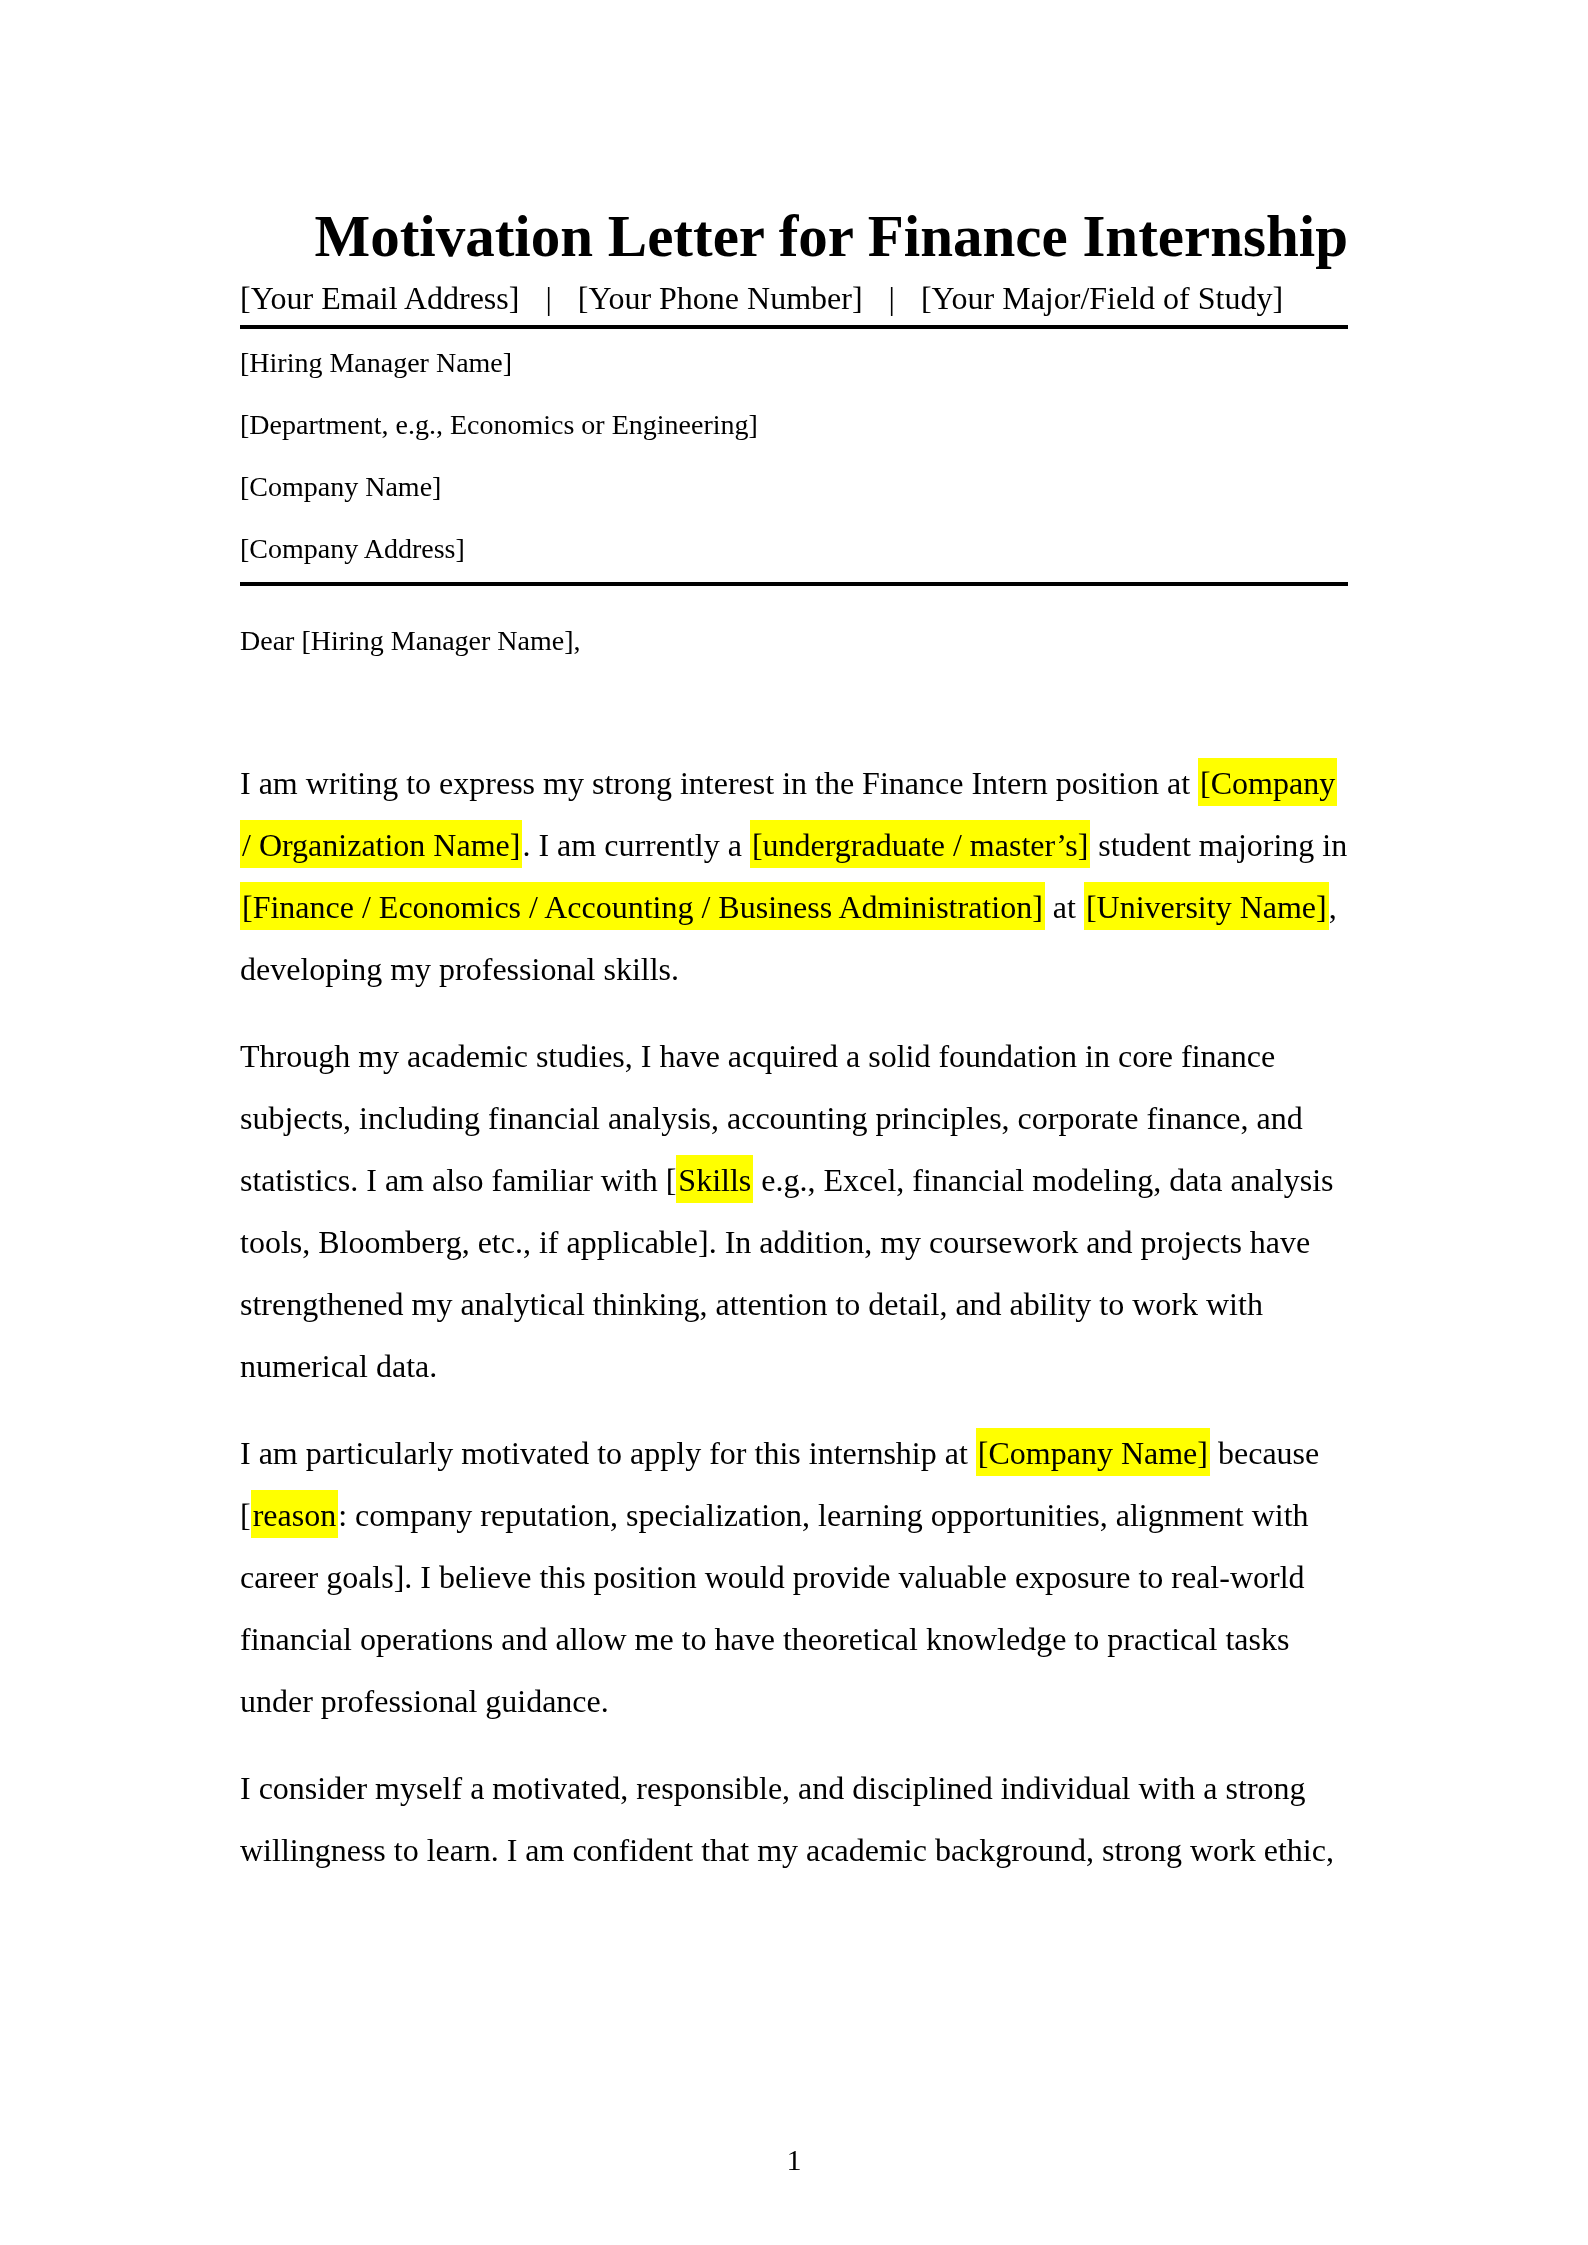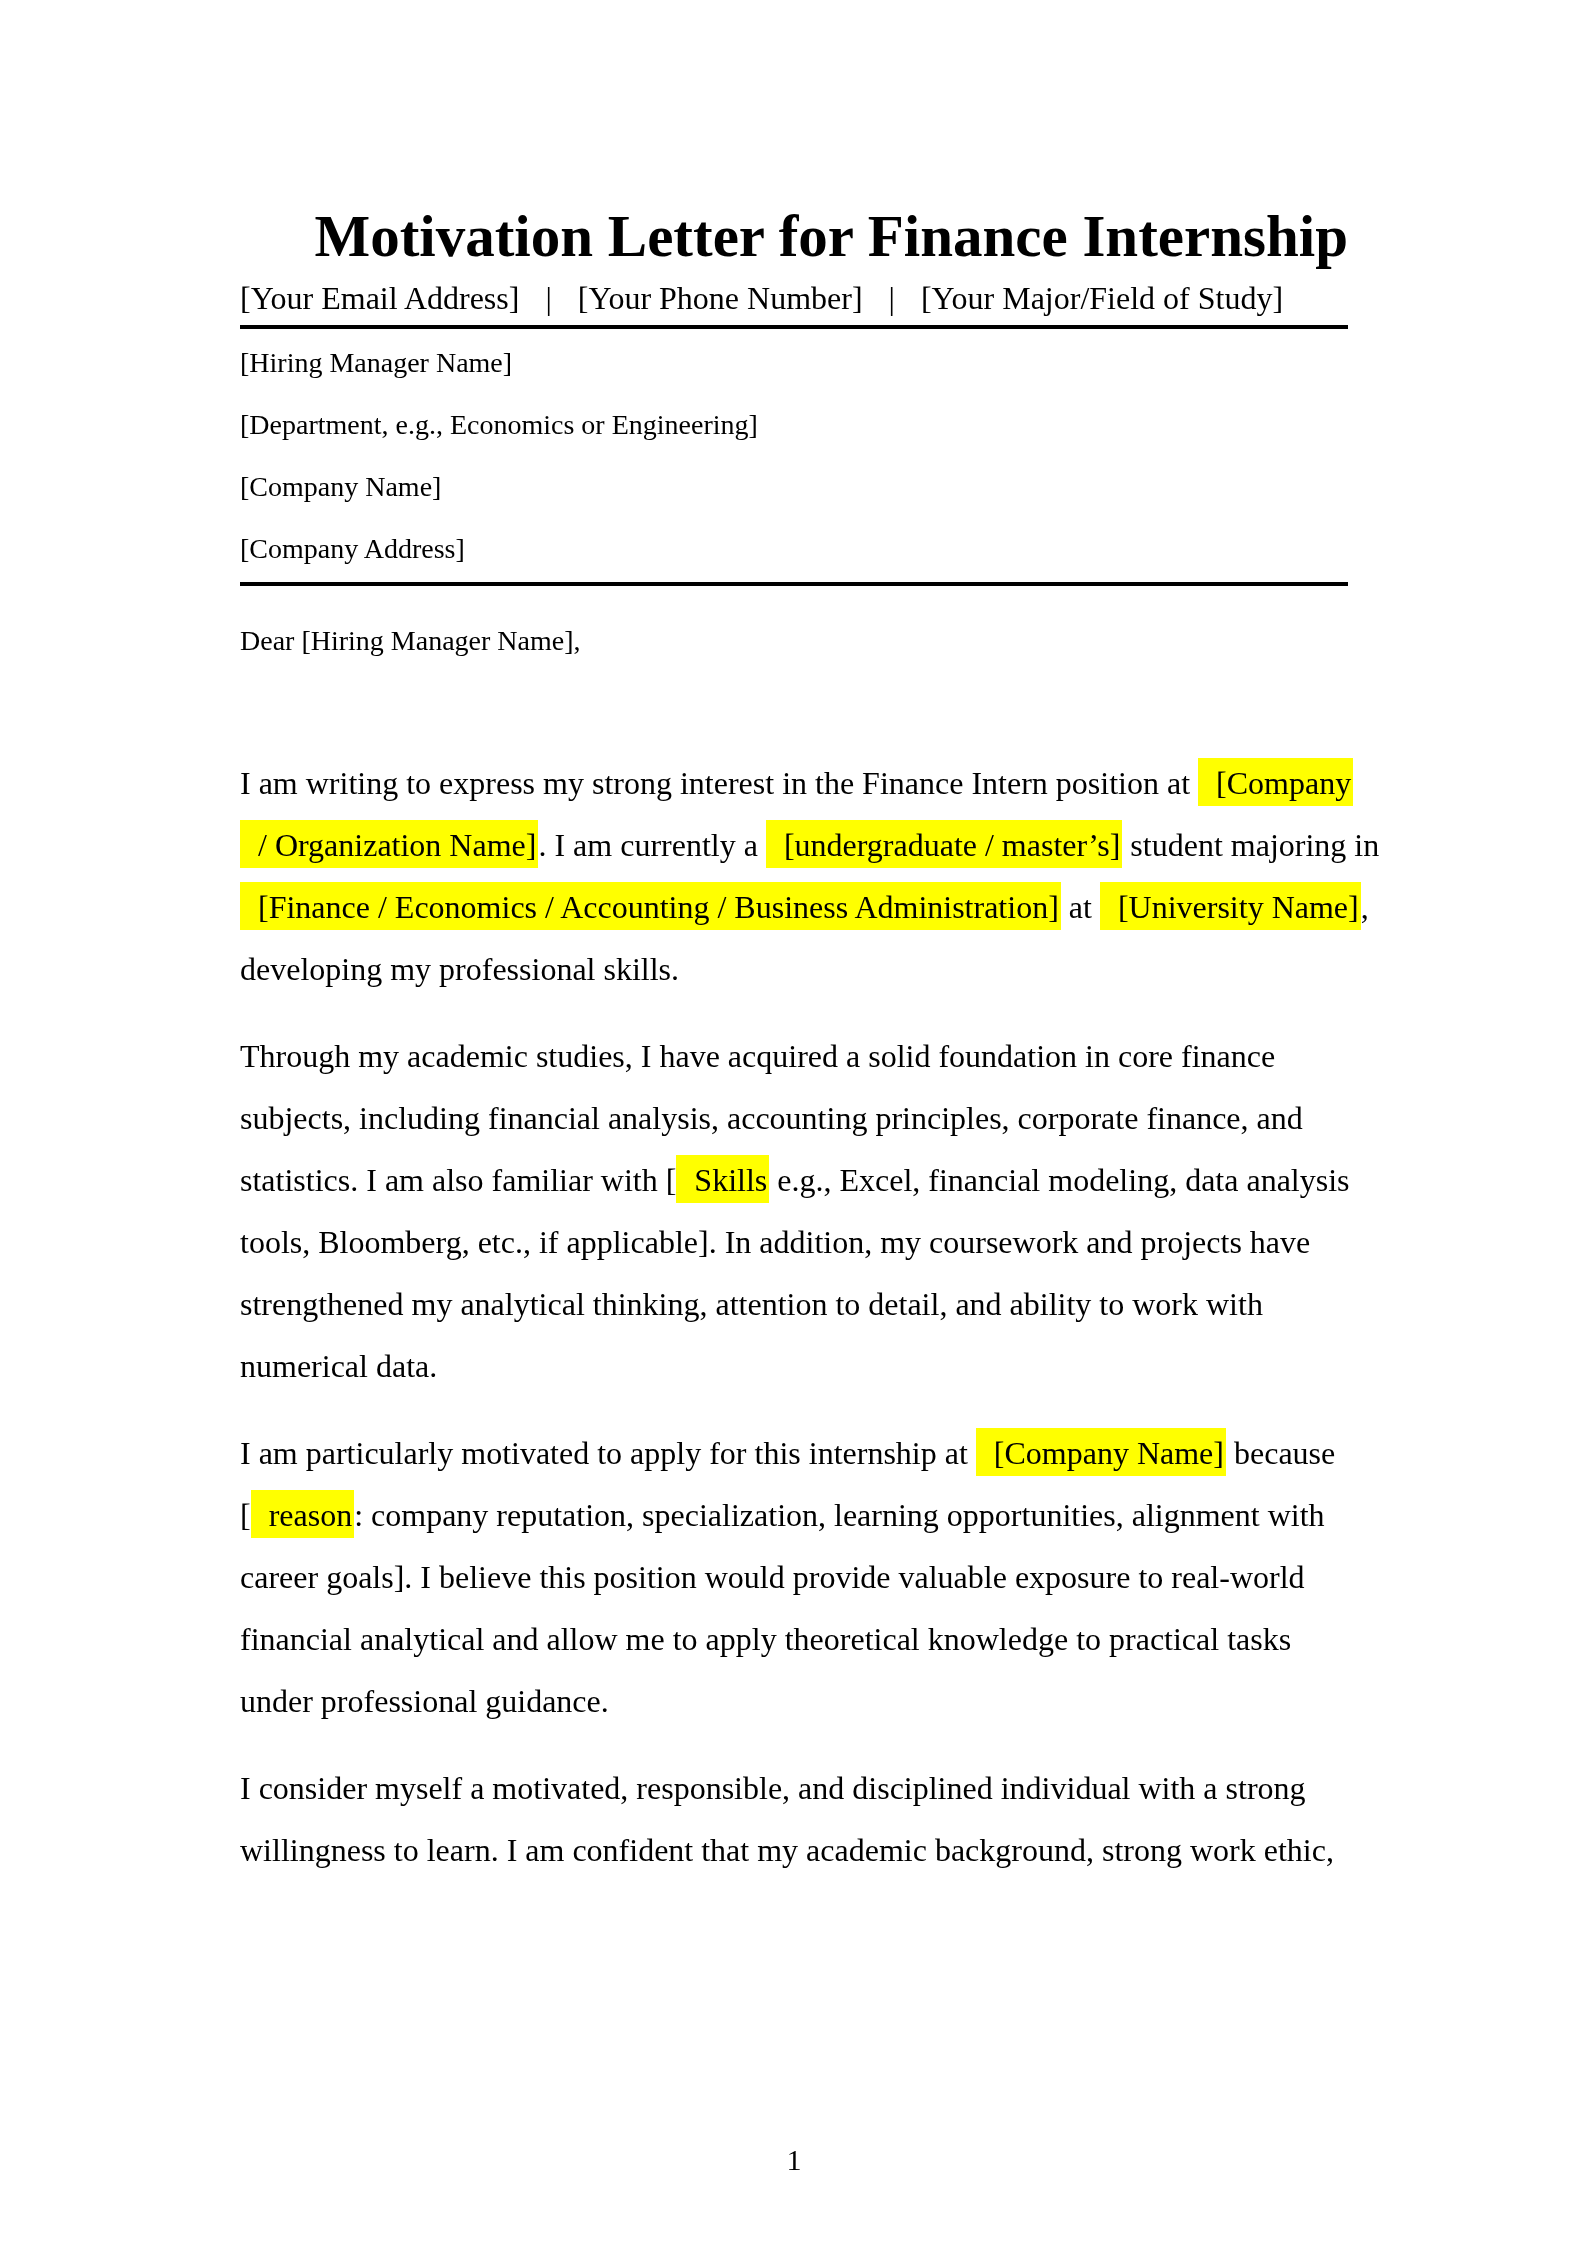--- a/index.html
+++ b/index.html
@@ -36,21 +36,21 @@
   .recipient .line { font-size: 28px; line-height: 62px; white-space: nowrap; }
   .salutation {
     margin-top: 24px;
     font-size: 28px;
     line-height: 62px;
     white-space: nowrap;
   }
   .para { margin-top: 25px; }
   .para.first { margin-top: 80px; }
   .para .line { font-size: 32px; line-height: 62px; white-space: nowrap; }
-  .hl { background: var(--hl); padding: 7px 2px 5px 18px; }
+  .hl { background: var(--hl); padding: 7px 2px 5px 2px; }
   .pagenum {
     position: absolute;
     left: 0;
     right: 0;
     top: 2138px;
     text-align: center;
     font-size: 30px;
     line-height: 44px;
   }
 </style>
@@ -87,21 +87,21 @@
         <div class="line"><span>subjects, including financial analysis, accounting principles, corporate finance, and</span></div>
         <div class="line"><span>statistics. I am also familiar with [</span><span class="hl">Skills</span><span> e.g., Excel, financial modeling, data analysis</span></div>
         <div class="line"><span>tools, Bloomberg, etc., if applicable]. In addition, my coursework and projects have</span></div>
         <div class="line"><span>strengthened my analytical thinking, attention to detail, and ability to work with</span></div>
         <div class="line"><span>numerical data.</span></div>
       </div>
       <div class="para">
         <div class="line"><span>I am particularly motivated to apply for this internship at </span><span class="hl">[Company Name]</span><span> because</span></div>
         <div class="line"><span>[</span><span class="hl">reason</span><span>: company reputation, specialization, learning opportunities, alignment with</span></div>
         <div class="line"><span>career goals]. I believe this position would provide valuable exposure to real-world</span></div>
-        <div class="line"><span>financial analytical and allow me to apply theoretical knowledge to practical tasks</span></div>
+        <div class="line"><span>financial operations and allow me to have theoretical knowledge to practical tasks</span></div>
         <div class="line"><span>under professional guidance.</span></div>
       </div>
       <div class="para">
         <div class="line"><span>I consider myself a motivated, responsible, and disciplined individual with a strong</span></div>
         <div class="line"><span>willingness to learn. I am confident that my academic background, strong work ethic,</span></div>
       </div>
     </div>
 
   <div class="pagenum">1</div>
 </div>

